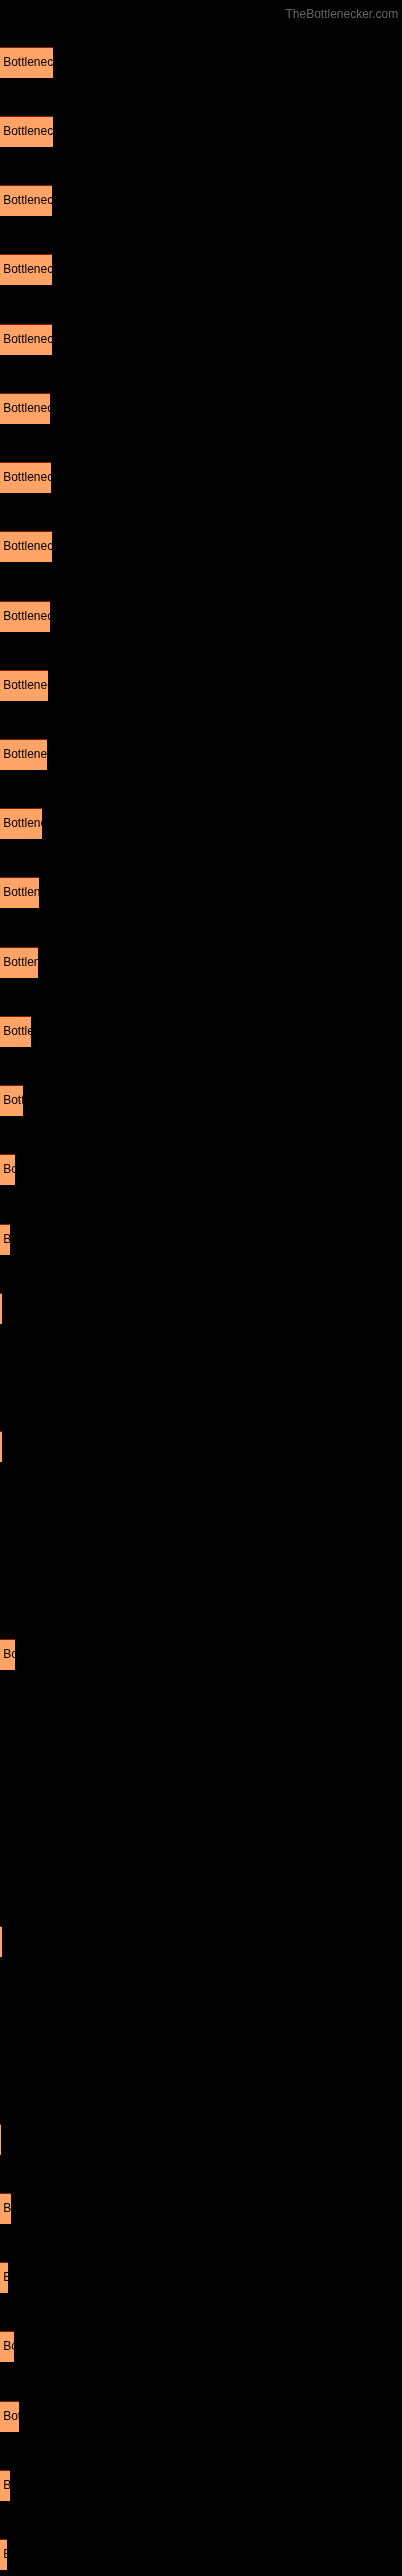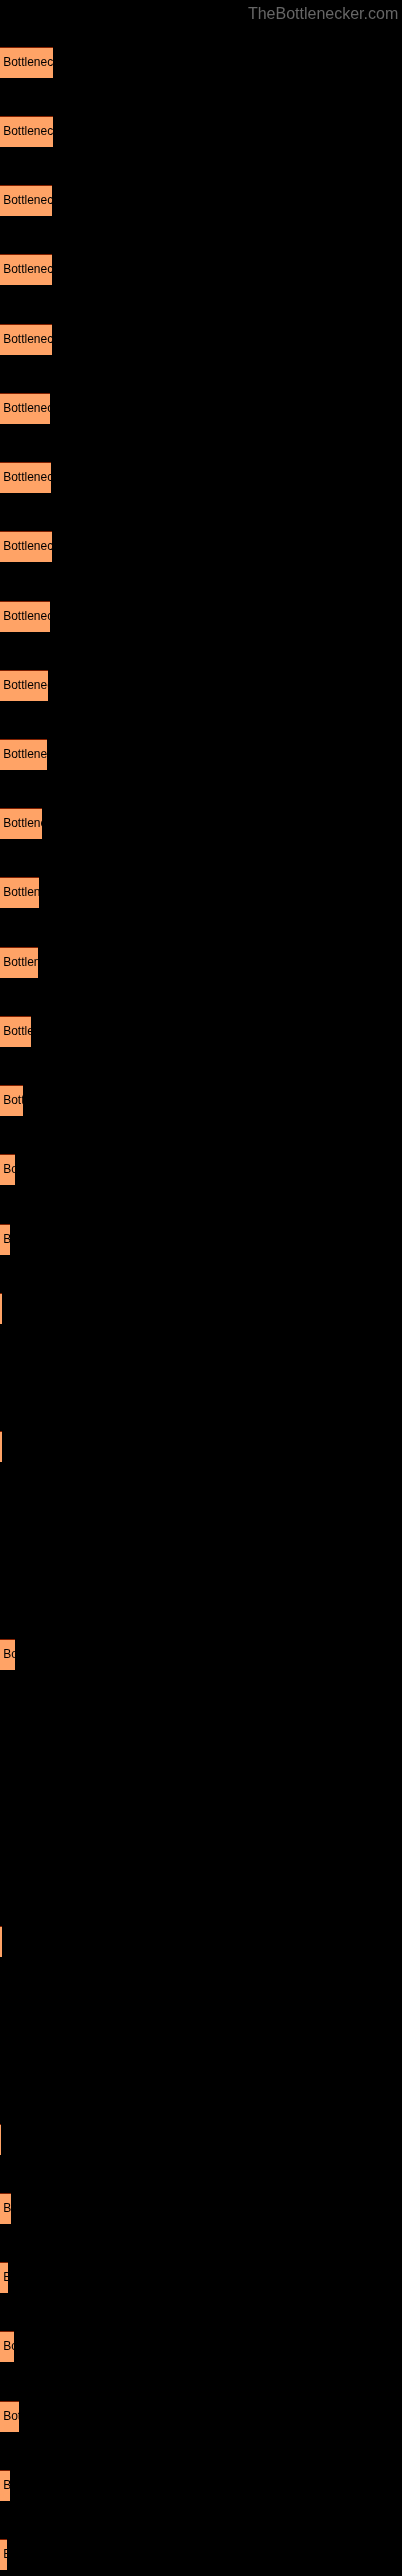--- a/index.html
+++ b/index.html
@@ -16,21 +16,21 @@
     width: 403px;
     height: 2576px;
     background: #000000;
     overflow: hidden;
   }
   #watermark {
     position: absolute;
     top: 1.6px;
     right: 4.8px;
     font-family: "Liberation Sans", sans-serif;
-    font-size: 16px;
+    font-size: 12px;
     line-height: 24px;
     color: #666666;
     letter-spacing: 0px;
     white-space: nowrap;
     user-select: none;
   }
   #plot {
     position: absolute;
     left: 0;
     top: 0;

